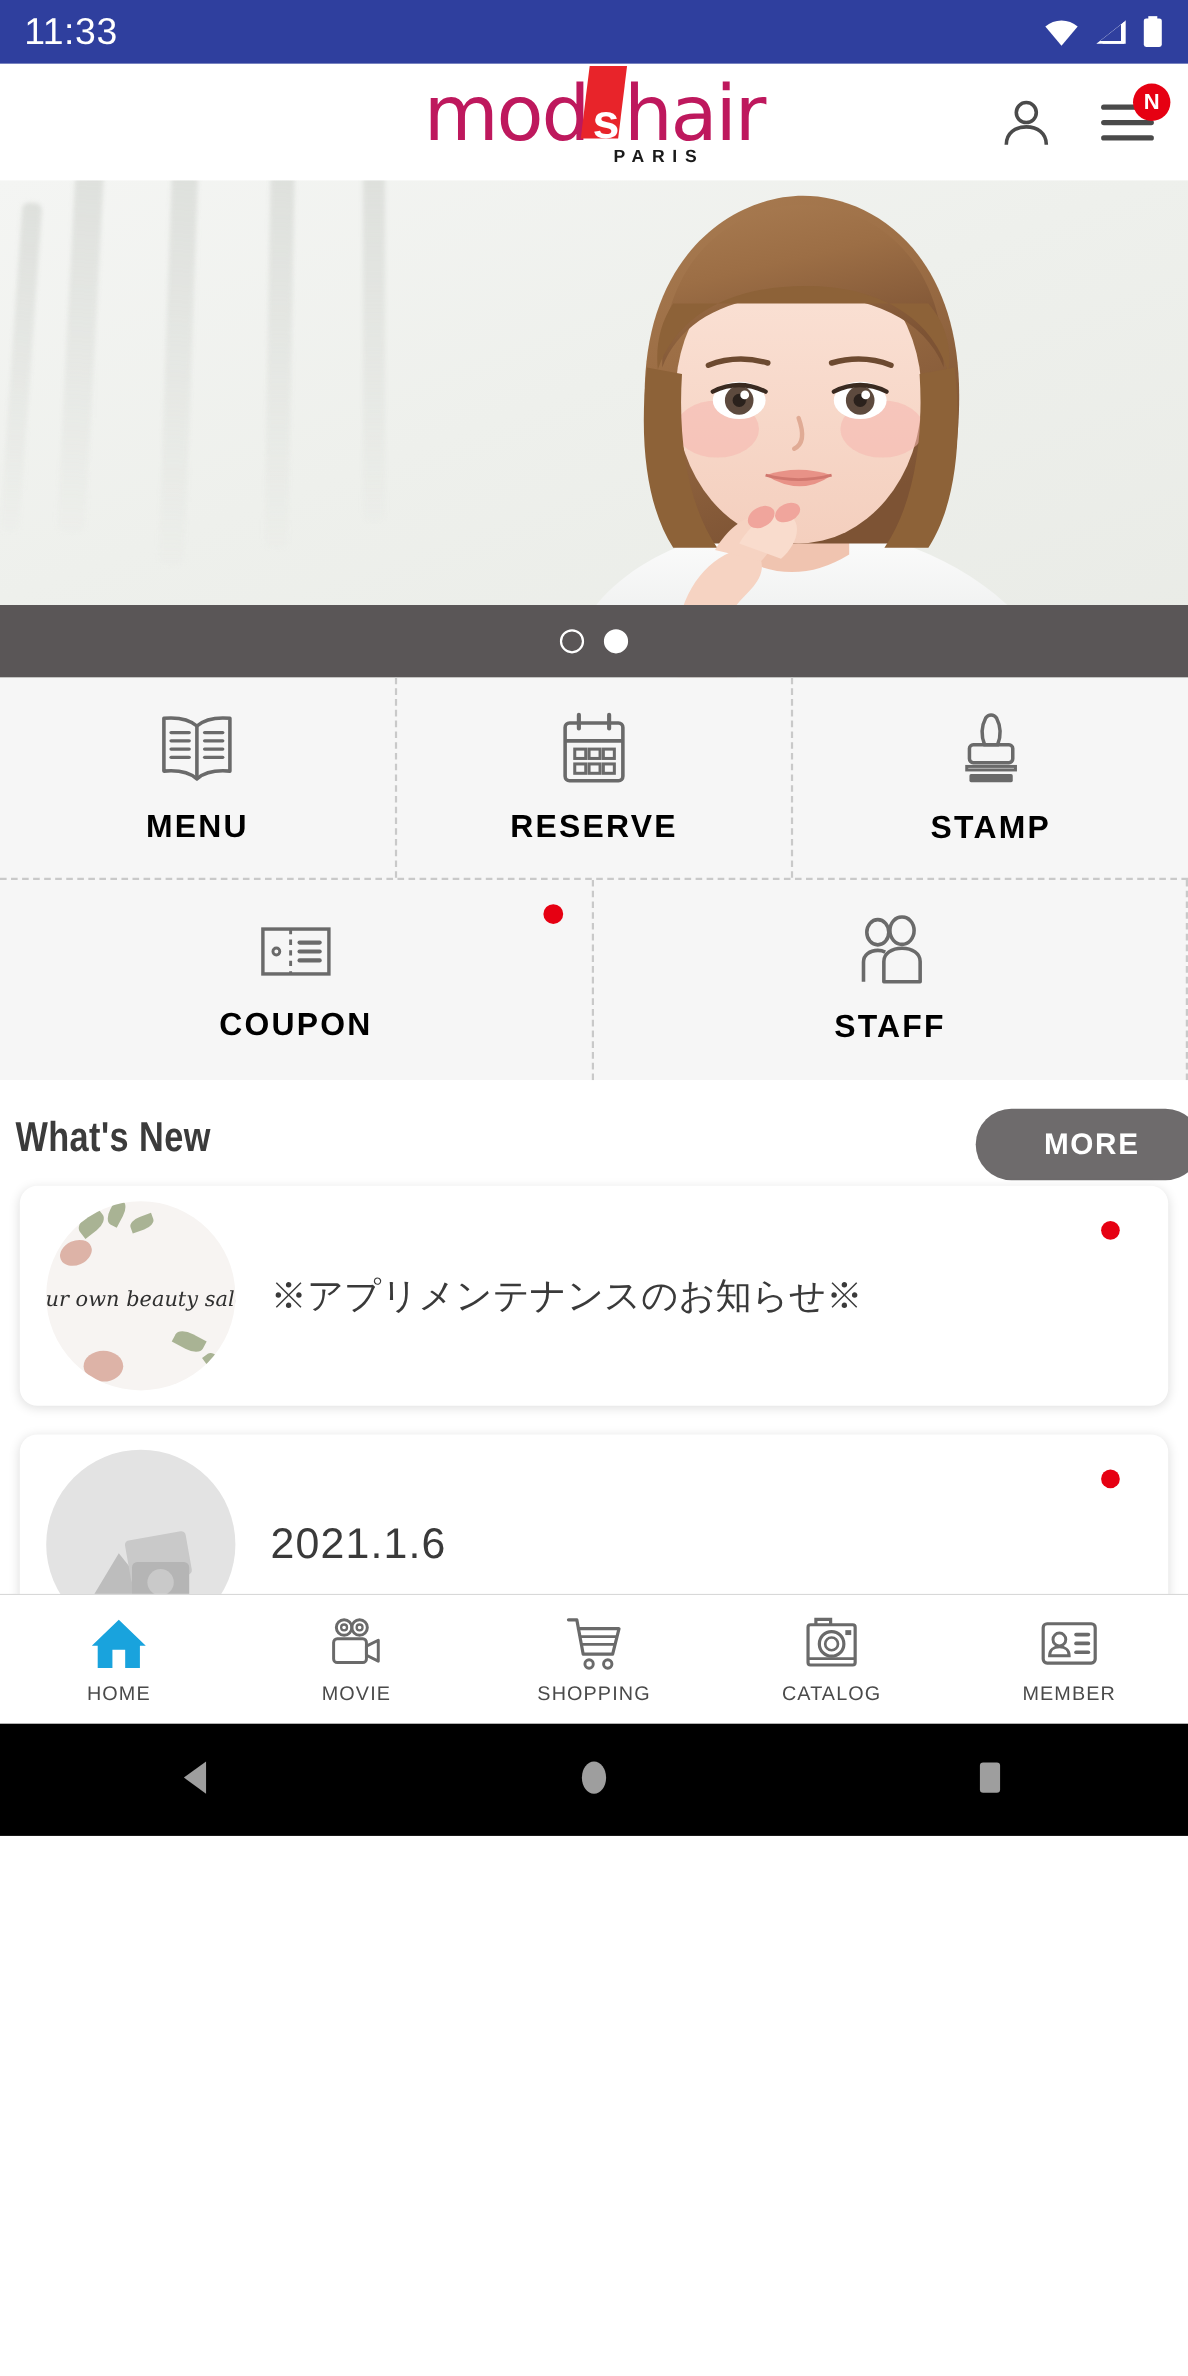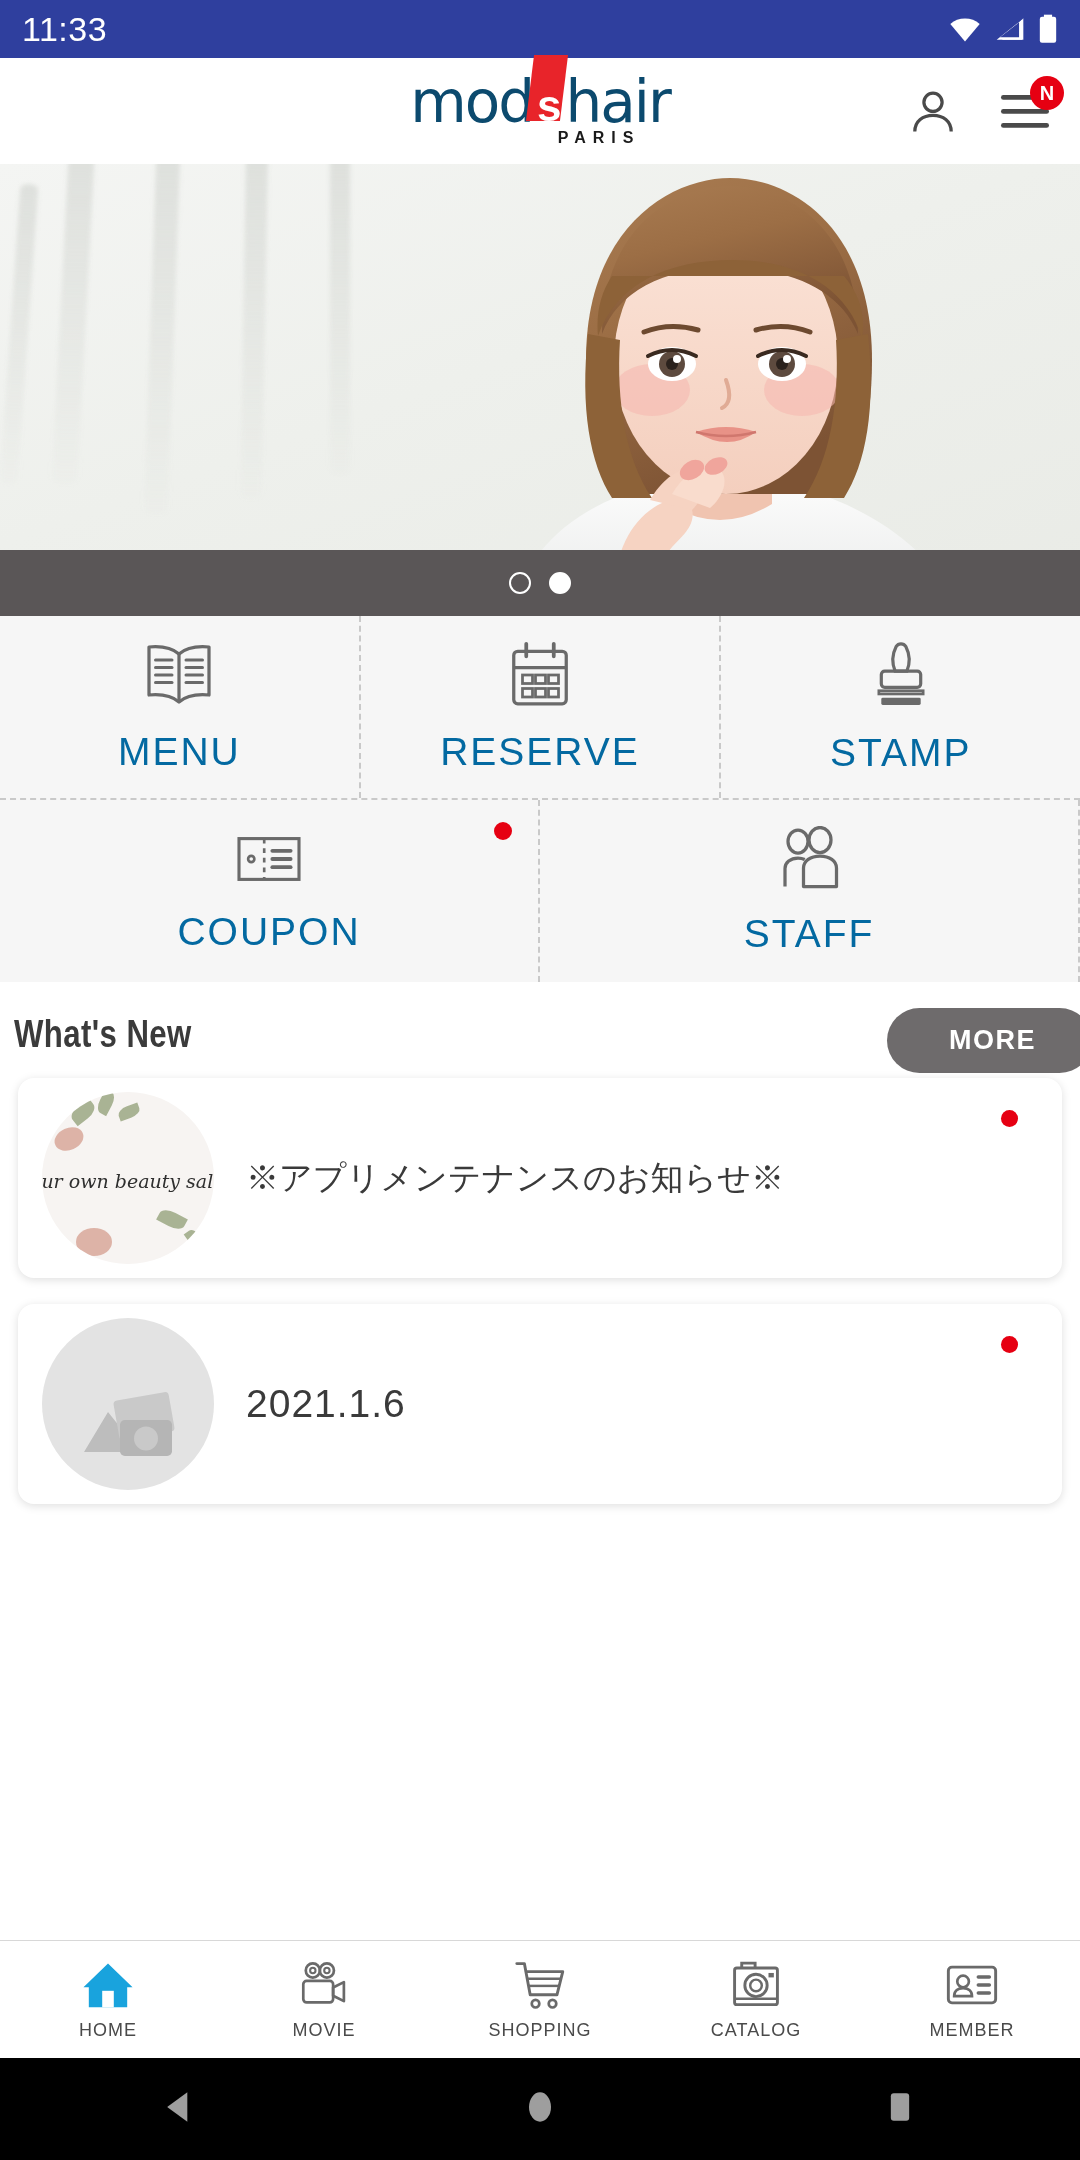--- a/index.html
+++ b/index.html
@@ -1,41 +1,41 @@
 <!DOCTYPE html>
 <html><head>
 <meta charset="utf-8">
 <style>
   * { margin:0; padding:0; box-sizing:border-box; }
   html, body {
     width:1080px; height:2160px;
     font-family:"Liberation Sans", sans-serif;
     background:#ffffff; overflow:hidden;
   }
-  .screen { position:relative; width:1080px; height:2160px; background:#fff; }
+  .screen { position:relative; width:1080px; height:1669px; background:#fff; }
 
   
   .statusbar {
     height:58px; background:#2f3f9e; color:#fff;
     display:flex; align-items:center; justify-content:space-between;
     padding:0 22px;
   }
   .status-time { font-size:34px; font-weight:400; letter-spacing:.5px; }
   .status-icons { display:flex; align-items:center; gap:12px; }
 
   
   .appheader {
     height:106px; background:#fff; display:flex; align-items:center;
     justify-content:center; position:relative;
   }
   .logo-wrap { position:relative; display:flex; flex-direction:column; align-items:center; }
   .logo-row { display:flex; align-items:flex-end; position:relative; }
   .logo-txt {
     font-family:"DejaVu Sans", sans-serif;
-    font-size:58px; font-weight:400; color:#0c4a6e;
+    font-size:70px; font-weight:400; color:#be185d;
     letter-spacing:-2px; line-height:.95;
   }
   .logo-s {
     position:relative; display:inline-block; color:#fff; font-weight:700;
     font-size:44px; padding:0 4px; z-index:2;
   }
   .logo-s-bg {
     position:absolute; left:-3px; top:-26px; width:34px; height:66px;
     background:#e8242a; transform:skewX(-7deg); z-index:-1;
   }
@@ -80,22 +80,23 @@
   .gcell {
     flex:1; height:182px; display:flex; flex-direction:column;
     align-items:center; justify-content:center; gap:20px; position:relative;
   }
   .grow.first .gcell:nth-child(1),
   .grow.first .gcell:nth-child(2) { border-right:2px dashed #c9c9c9; }
   .grow.second .gcell:nth-child(1),
   .grow.second .gcell:nth-child(2) { border-right:2px dashed #c9c9c9; }
   .grow.second { border-top:2px dashed #c9c9c9; }
   .gcell .glabel {
-    font-size:39px; color:#0369a1; letter-spacing:2px;
+    font-size:29px; color:#000000; letter-spacing:2px;
     font-family:"Liberation Sans", sans-serif;
+    font-weight:bold;
   }
   .reddot {
     position:absolute; width:18px; height:18px; border-radius:50%;
     background:#e60012; top:22px; right:26px;
   }
 
   
   .wn-head {
     display:flex; align-items:center; justify-content:space-between;
     padding:28px 4px 20px 14px; background:#fff; position:relative; height:96px;

